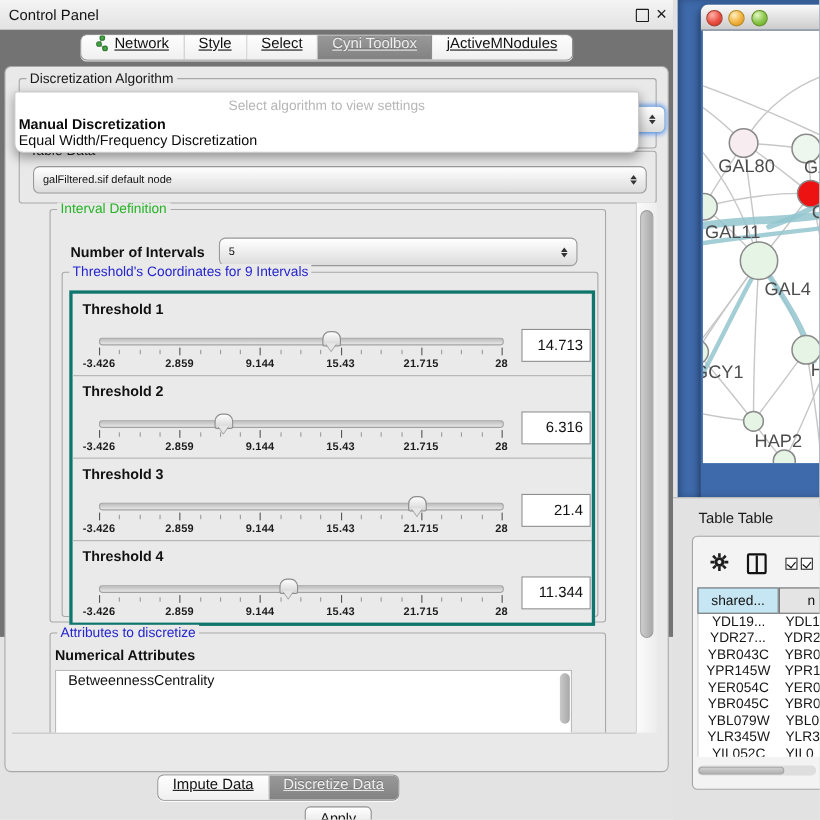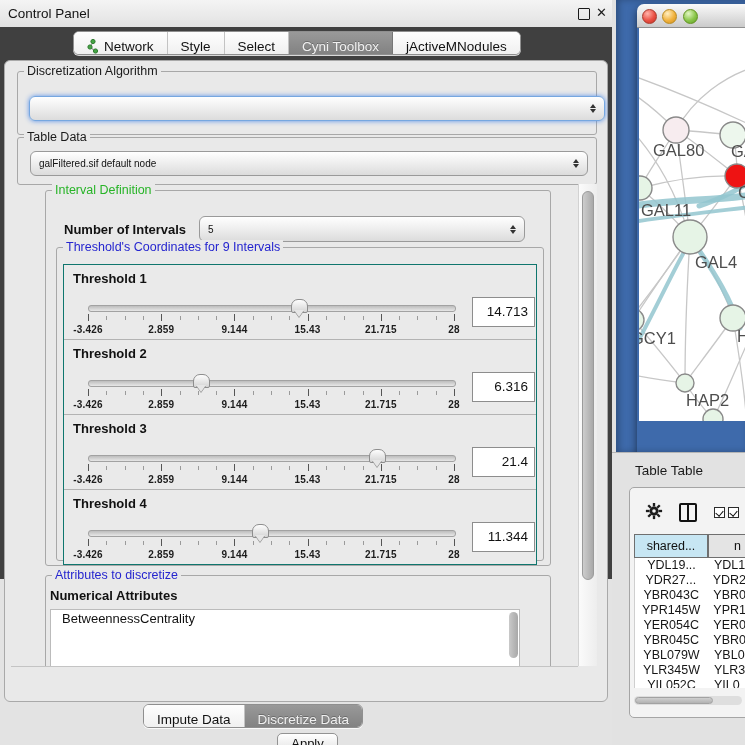--- a/index.html
+++ b/index.html
@@ -1,31 +1,31 @@
 <!DOCTYPE html>
 <html><head>
 <meta charset="utf-8">
 <style>
   html,body{margin:0;padding:0;}
   body{width:745px;height:745px;position:relative;overflow:hidden;background:#e3e3e3;
        font-family:"Liberation Sans","DejaVu Sans",sans-serif;font-size:13px;color:#111;}
   .abs{position:absolute;}
 
   
-  #control-panel{left:0;top:0;width:612px;height:579px;background:#404040;}
+  #control-panel{left:0;top:0;width:612px;height:579px;background:#737373;}
   #cp-titlebar{left:0;top:0;width:612px;height:27px;background:linear-gradient(#f4f4f4,#e2e2e2);}
   #cp-title{left:8px;top:6px;font-size:13.5px;color:#141414;}
   #cp-float{left:578px;top:8px;width:10px;height:10px;border:1.6px solid #1a1a1a;border-radius:1px;}
   #cp-close{left:596px;top:5px;font-size:13px;font-weight:bold;color:#1a1a1a;}
 
   
   .seg{display:flex;border:1px solid #8f8f8f;border-radius:6px;overflow:hidden;background:#fff;
        box-shadow:0 1px 0 rgba(255,255,255,.8);height:22px;}
-  .seg .tab{display:flex;align-items:flex-end;gap:5px;padding:0 13px;font-size:13.5px;
-       background:linear-gradient(#fefefe,#f0f0f0);border-right:1px solid #c3c3c3;white-space:nowrap;}
+  .seg .tab{display:flex;align-items:flex-start;gap:5px;padding:0 13px;font-size:13.5px;
+       background:linear-gradient(#fefefe,#f0f0f0);border-right:1px solid #c3c3c3;white-space:nowrap;text-decoration:underline;}
   .seg .tab:last-child{border-right:none;}
   .seg .tab.sel{background:linear-gradient(#999,#828282);color:#f0f0f0;border-right-color:#777;
        text-shadow:0 -1px 0 rgba(0,0,0,.25);}
   #top-tabs{left:73px;top:31px;}
   #bottom-tabs{left:143px;top:704px;}
   .tabicon svg{display:block;}
 
   
   #main-panel{left:4px;top:60px;width:602px;height:640px;background:#e9e9e9;
       border:1px solid #a9a9a9;border-radius:6px;}
@@ -58,21 +58,21 @@
   #viewport{left:10px;top:183px;width:567px;height:482px;overflow:hidden;border-bottom:1px solid #c4c4c4;}
   #vscroll{left:577px;top:183px;width:18px;height:482px;background:linear-gradient(90deg,#fbfbfb,#ededed);
       border-left:1px solid #d2d2d2;}
   #vthumb{left:3px;top:7px;width:10px;height:387px;border-radius:6px;
       background:linear-gradient(90deg,#cdcdcd,#a9a9a9);border:1px solid #9b9b9b;}
 
   #interval-group{left:34px;top:6px;width:504px;height:374px;}
   #noi-label{left:18px;top:31px;font-weight:bold;font-size:13px;}
   #noi-combo{left:153px;top:25px;width:308px;height:24px;}
   #thr-group{left:10px;top:56px;width:486px;height:312px;}
-  #thr-stack{position:absolute;left:6px;top:16px;width:472px;border:1px solid #0f766e;background:#eaeaea;}
+  #thr-stack{position:absolute;left:6px;top:16px;width:472px;border:3px solid #0f766e;background:#eaeaea;}
   .th-panel{position:relative;width:100%;height:74px;border-bottom:1px solid #b3b3b3;}
   .th-panel:last-child{border-bottom:none;}
   .th-label{position:absolute;left:9px;top:6px;font-weight:bold;font-size:13px;}
   .slider{position:absolute;left:24px;top:34px;width:366px;height:38px;}
   .track{position:absolute;left:0;top:6px;width:100%;height:5px;border-radius:3px;
       background:linear-gradient(#bdbdbd,#e7e7e7);border:1px solid #a2a2a2;}
   .tick{position:absolute;width:1px;background:#555;}
   .tick.minor{top:17px;height:4px;background:#9a9a9a;}
   .tick.major{top:15px;height:7px;}
   .ticklabel{position:absolute;top:25px;transform:translateX(-50%);font-size:10px;font-weight:bold;color:#1c1c1c;letter-spacing:.2px;}
@@ -193,20 +193,25 @@
       <span class="gtitle g-dark">Table Data</span>
       <div class="combo" style="left:12px;top:13px;width:540px;height:23px;">
         <span>galFiltered.sif default node</span>
         <span class="stepper">
             <i class="up"></i>
             <i class="dn"></i>
           </span>
       </div>
     </div>
 
+    <div class="abs" id="algo-popup" style="left:8px;top:22px;">
+      <div id="algo-hint">Select algorithm to view settings</div>
+      <div class="algo-opt" id="algo-opt0">Manual Discretization</div>
+      <div class="algo-opt" id="algo-opt1">Equal Width/Frequency Discretization</div>
+    </div>
 
     <div class="abs" id="viewport" style="left:6px;top:123px;width:567px;height:482px;">
 
       <div class="group" id="interval-group">
         <span class="gtitle g-green">Interval Definition</span>
         <div class="abs" id="noi-label">Number of Intervals</div>
         <div class="combo" id="noi-combo">
           <span>5</span>
           <span class="stepper">
               <i class="up"></i>

